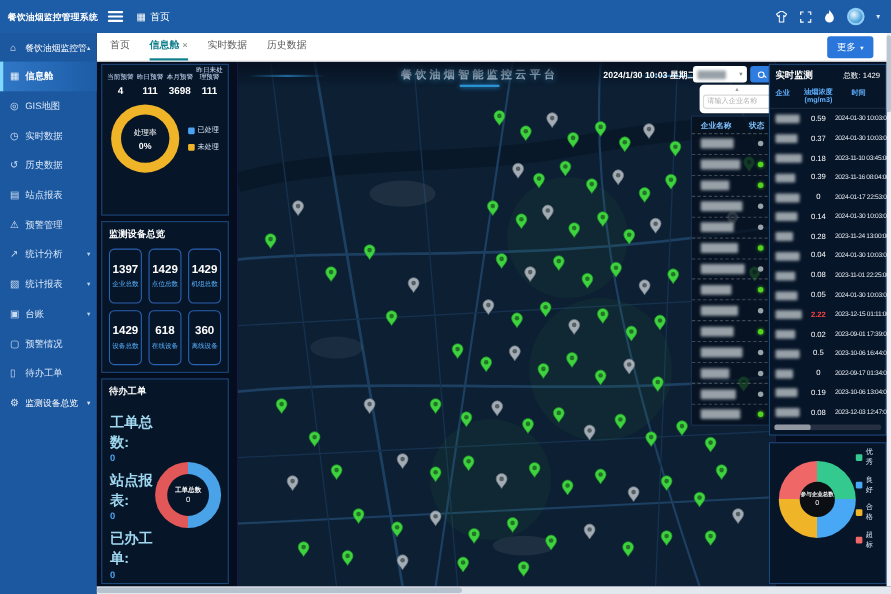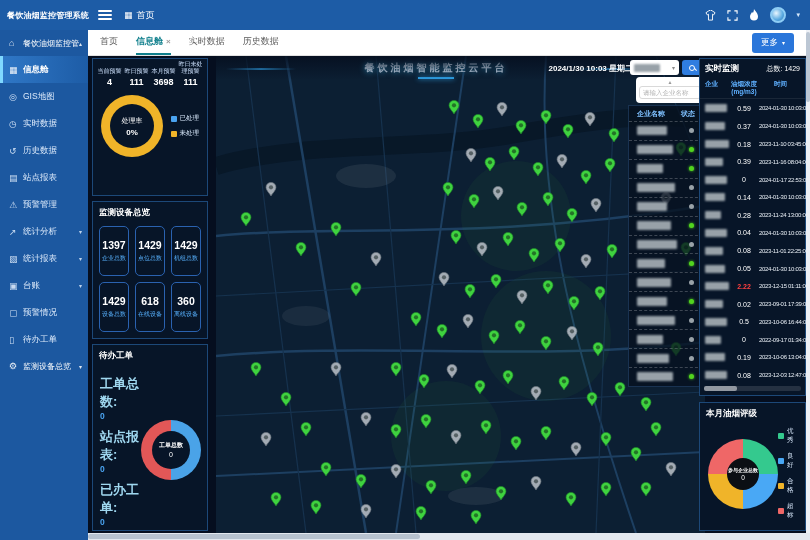--- a/index.html
+++ b/index.html
@@ -982,21 +982,20 @@
     <span class="val ">0.08</span>
     <span class="tm">2023-12-03 12:47:00</span>
   </div>
           </div>
         <div class="rt-scroll">
             <span class="thumb"></span>
           </div>
       </section>
 
       <section class="panel rate-panel">
-        <div class="p-title">本月油烟评级</div>
         <div class="rate-body">
           <div class="donut" id="rate-donut" style="background: conic-gradient(rgb(52, 201, 142) 0%, rgb(52, 201, 142) 25%, rgb(73, 168, 245) 25%, rgb(73, 168, 245) 50%, rgb(240, 180, 41) 50%, rgb(240, 180, 41) 75%, rgb(239, 103, 103) 75%, rgb(239, 103, 103) 100%);">
             <div class="hole">
               <span class="dl">参与企业总数</span>
               <span class="dv">0</span>
             </div>
           </div>
           <div class="rate-legend" id="rate-legend">
   <div class="lg-item">
     <span class="lg-sw" style="background:#34c98e"></span>

